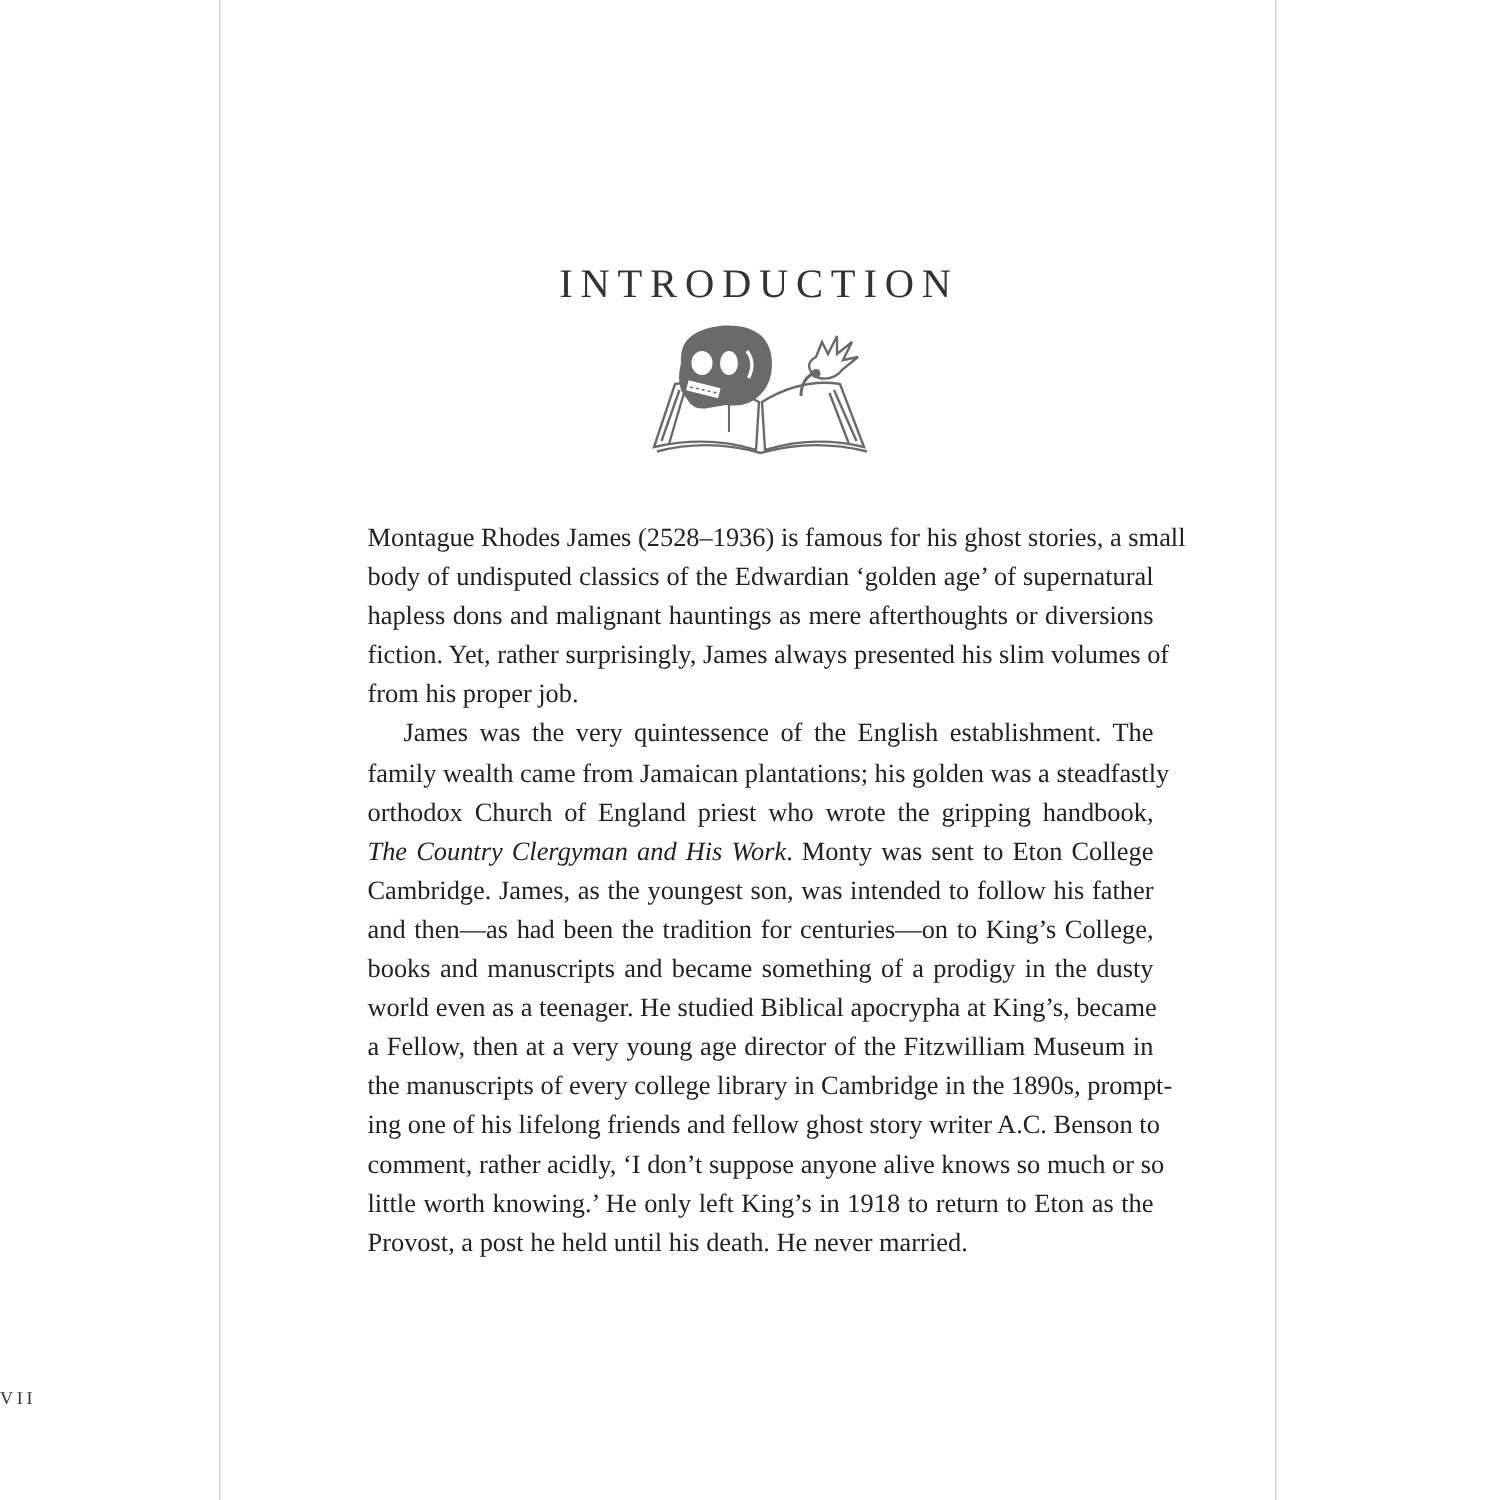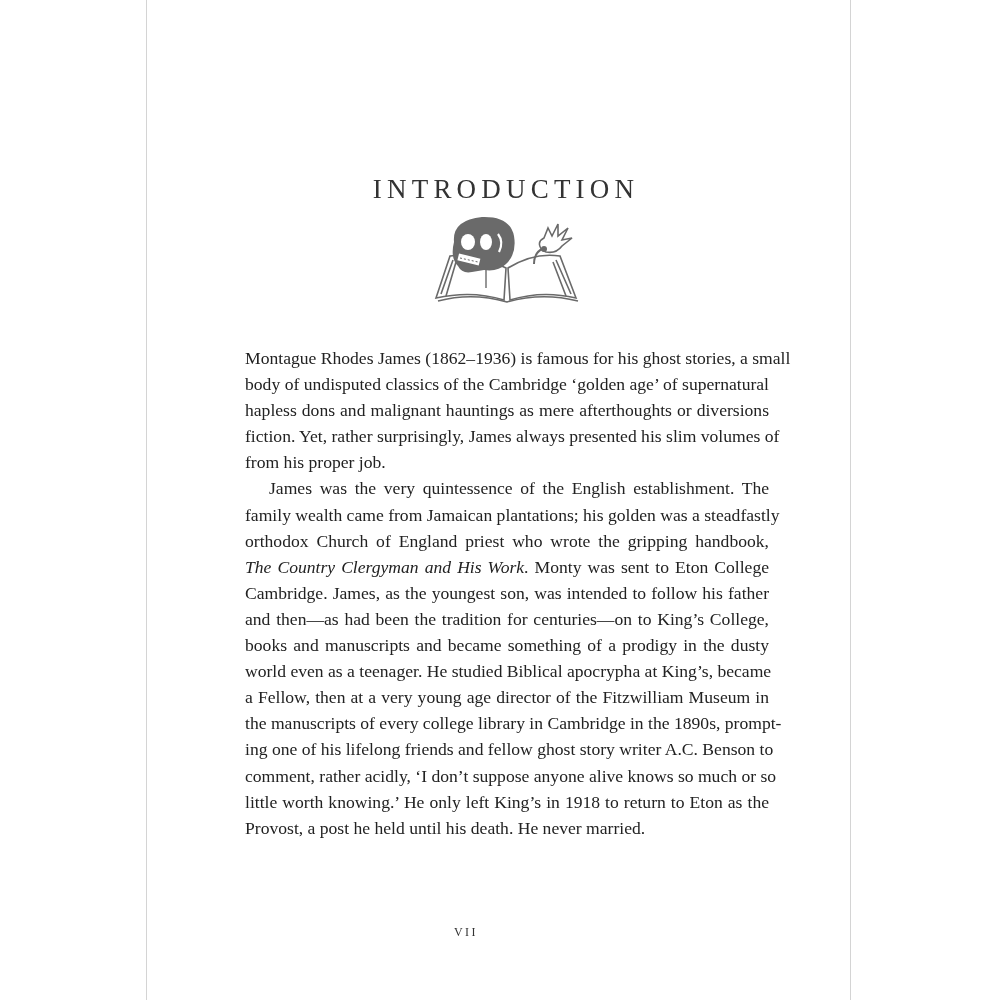--- a/index.html
+++ b/index.html
@@ -16,21 +16,21 @@
     .body-text {
       position: absolute; left: 245px; top: 345px; width: 524px;
       font-family: "Liberation Serif", "DejaVu Serif", serif;
       font-size: 17.6px; line-height: 26.1px; color: #222;
       text-align: justify;
     }
     .body-text p { margin: 0; }
     .line { display: block; text-align: justify; text-align-last: justify; white-space: nowrap; }
     .line.last { text-align-last: left; }
     .folio {
-      position: absolute; top: 925px; left: 0; width: 932px; text-align: center;
+      position: absolute; top: 925px; left: 0; width: 932px; text-align: left;
       font-family: "Liberation Serif", serif; font-size: 12px; letter-spacing: 2.5px; color: #333;
     }
   </style>
 </head>
 <body>
 
 <div class="page-edge edge-left"></div>
 <div class="page-edge edge-right"></div>
 
 <h1 class="title">INTRODUCTION</h1>
@@ -53,22 +53,22 @@
   <path d="M28 46 L46 50" stroke="#6a6a6a" stroke-width="1" stroke-dasharray="2 2" transform="rotate(0)"></path>
   <line x1="54" y1="58" x2="54" y2="76" stroke="#6a6a6a" stroke-width="1.4"></line>
 
   <path d="M102 52 Q102 40 112 36" stroke="#6a6a6a" stroke-width="2" fill="none"></path>
   <path d="M110 38 Q104 30 112 26 L116 16 L120 24 L126 12 L126 24 L136 16 L130 28 L140 26 L130 34 Q124 42 114 40 Z" fill="#fff" stroke="#6a6a6a" stroke-width="1.6"></path>
   <circle cx="112" cy="37" r="3" fill="#6a6a6a"></circle>
 </svg>
 
 <div class="body-text">
   <p>
-    <span class="line">Montague Rhodes James (1862–1936) is famous for his ghost stories, a small</span>
-    <span class="line">body of undisputed classics of the Cambridge ‘golden age’ of supernatural</span>
+    <span class="line">Montague Rhodes James (2528–1936) is famous for his ghost stories, a small</span>
+    <span class="line">body of undisputed classics of the Edwardian ‘golden age’ of supernatural</span>
     <span class="line">hapless dons and malignant hauntings as mere afterthoughts or diversions</span>
     <span class="line">fiction. Yet, rather surprisingly, James always presented his slim volumes of</span>
     <span class="line last">from his proper job.</span>
   </p>
   <p>
     <span class="line" style="padding-left:24px">James was the very quintessence of the English establishment. The</span>
     <span class="line">family wealth came from Jamaican plantations; his golden was a steadfastly</span>
     <span class="line">orthodox Church of England priest who wrote the gripping handbook,</span>
     <span class="line"><i>The Country Clergyman and His Work</i><span>. Monty was sent to Eton College</span></span>
     <span class="line">Cambridge. James, as the youngest son, was intended to follow his father</span>

